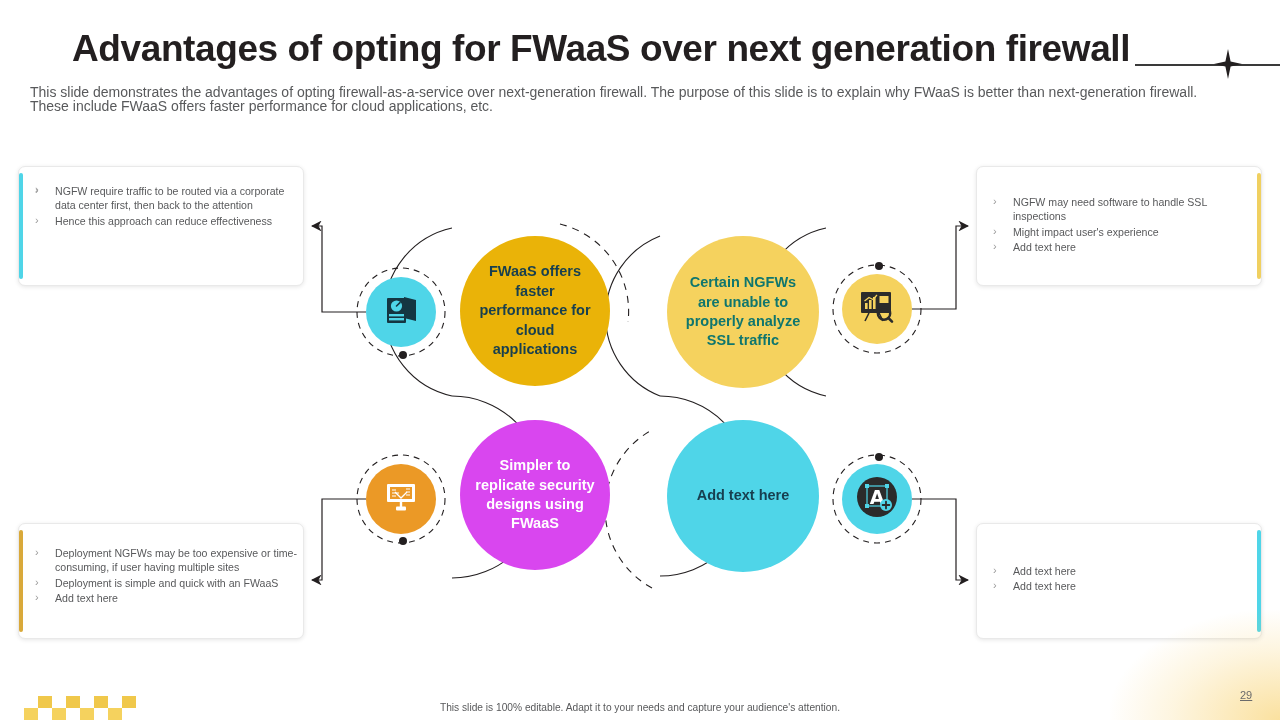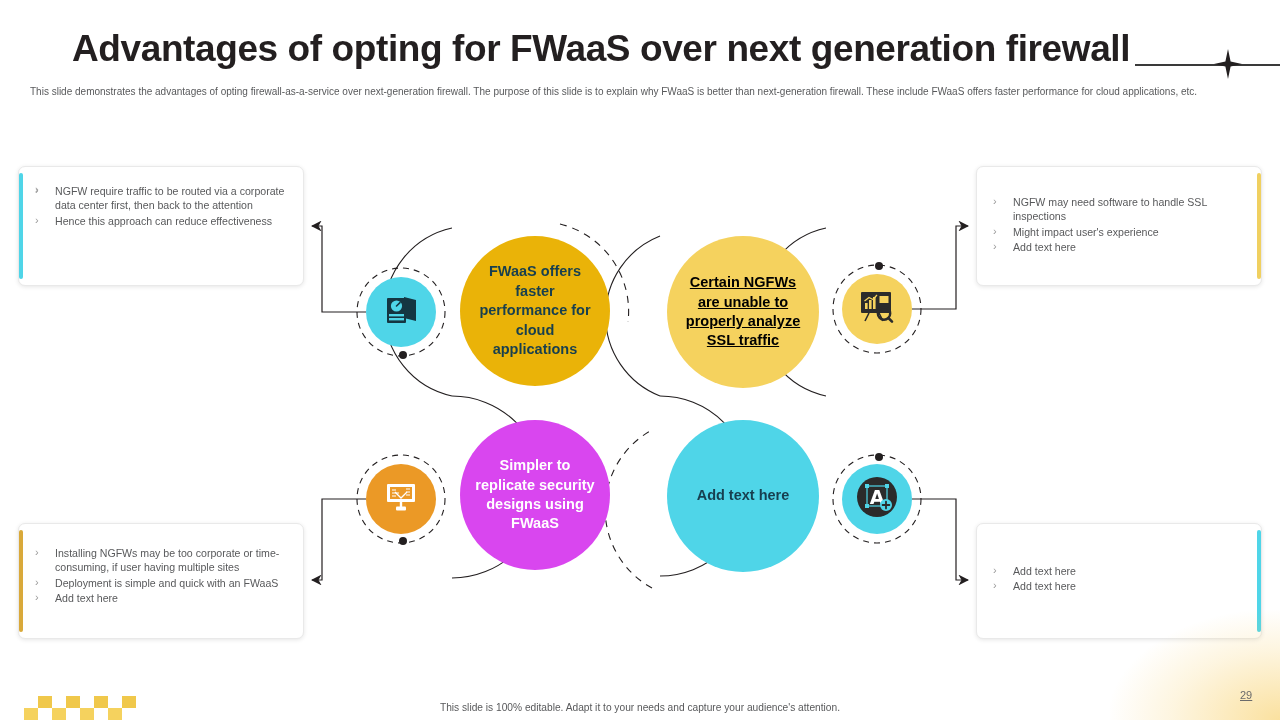--- a/index.html
+++ b/index.html
@@ -21,21 +21,21 @@
   }
   .title-rule{
     position:absolute;left:1135px;top:64px;width:145px;height:2px;
     background:#3a3a3a;
   }
   .sparkle{
     position:absolute;left:1214px;top:49px;width:28px;height:30px;
   }
   .subtitle{
     position:absolute;left:30px;top:85px;width:1195px;
-    font-size:10px;line-height:14px;color:#58595b;
+    font-size:14px;line-height:14px;color:#58595b;
     font-family:"Liberation Sans", sans-serif;
   }
 
   
   .callout{
     position:absolute;background:#ffffff;
     border:1px solid #e9e9e9;
     border-radius:7px;
     box-shadow:0 1px 4px rgba(0,0,0,.10);
     box-sizing:border-box;
@@ -78,21 +78,21 @@
   .bubble{
     position:absolute;border-radius:50%;
     display:flex;align-items:center;justify-content:center;
     text-align:center;font-weight:bold;
     box-sizing:border-box;
   }
   .bubble span{display:block;padding:0 12px;}
   #bub-1{left:460px;top:236px;width:150px;height:150px;background:#eab308;}
   #bub-1 span{color:#173f4f;font-size:14.5px;line-height:19.4px;}
   #bub-2{left:667px;top:236px;width:152px;height:152px;background:#f5d25e;}
-  #bub-2 span{color:#000000;font-size:14.5px;line-height:19.4px;text-decoration:underline;}
+  #bub-2 span{color:#0f766e;font-size:14.5px;line-height:19.4px;}
   #bub-3{left:460px;top:420px;width:150px;height:150px;background:#d946ef;}
   #bub-3 span{color:#ffffff;font-size:14.5px;line-height:19.4px;}
   #bub-4{left:667px;top:420px;width:152px;height:152px;background:#4fd5e8;}
   #bub-4 span{color:#173f4f;font-size:14.5px;line-height:19.4px;}
 
   
   .iconcircle{
     position:absolute;border-radius:50%;
     display:flex;align-items:center;justify-content:center;
   }
@@ -242,21 +242,21 @@
     <ul>
       <li><span class="chev">›</span></li>
       <li><span class="chev">›</span><span>NGFW require traffic to be routed via a corporate data center first, then back to the attention</span></li>
       <li><span class="chev">›</span><span>Hence this approach can reduce effectiveness</span></li>
     </ul>
   </div>
 
   <div class="callout left" id="box-bl">
     <div class="accent" style="background:#d9a93a"></div>
     <ul>
-      <li><span class="chev">›</span><span>Installing NGFWs may be too corporate or time-consuming,  if user having multiple sites</span></li>
+      <li><span class="chev">›</span><span>Deployment NGFWs may be too expensive or time-consuming,  if user having multiple sites</span></li>
       <li><span class="chev">›</span><span>Deployment is simple and quick with an FWaaS</span></li>
       <li><span class="chev">›</span><span>Add text here</span></li>
     </ul>
   </div>
 
   <div class="callout right" id="box-tr">
     <div class="accent" style="background:#f0d060"></div>
     <ul>
       <li><span class="chev">›</span><span>NGFW may need software to handle SSL inspections</span></li>
       <li><span class="chev">›</span><span>Might impact user's experience</span></li>

